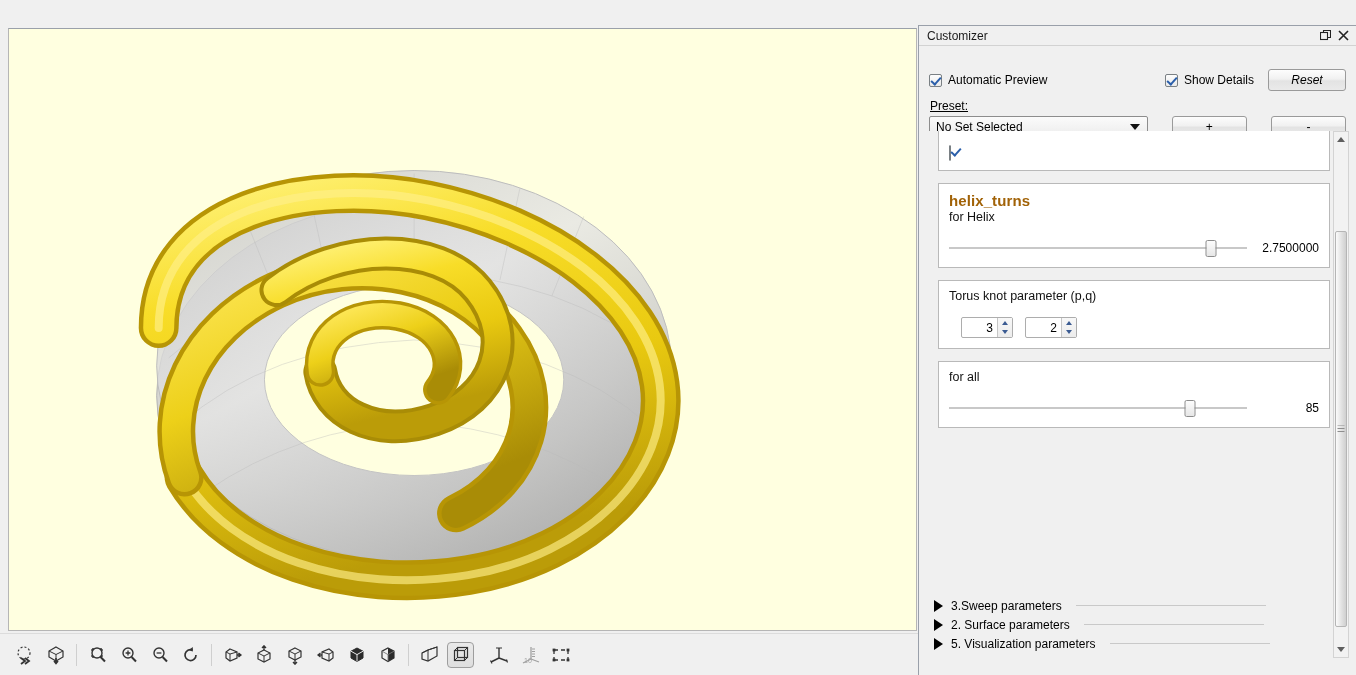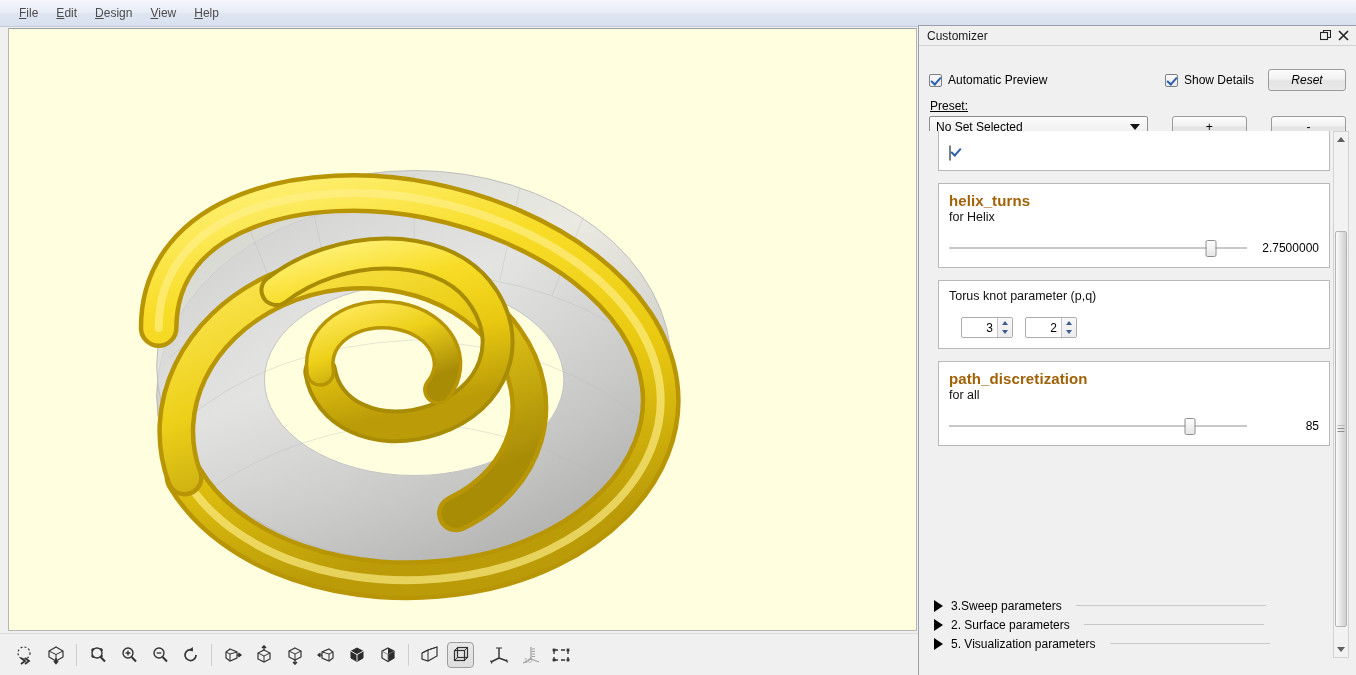--- a/index.html
+++ b/index.html
@@ -245,27 +245,20 @@
   .left-edge {
     position: absolute; left: 0; top: 27px; width: 8px; height: 606px;
     background: #f0f0f0;
   }
 </style>
 </head>
 <body>
 
 <div id="app">
 
-  <div class="menubar">
-    <div class="menu-item"><u>F</u>ile</div>
-    <div class="menu-item"><u>E</u>dit</div>
-    <div class="menu-item"><u>D</u>esign</div>
-    <div class="menu-item"><u>V</u>iew</div>
-    <div class="menu-item"><u>H</u>elp</div>
-  </div>
 
   <div class="left-edge"></div>
 
   <div class="viewport">
     <svg viewBox="0 0 909 603" preserveAspectRatio="none">
       <defs>
         <linearGradient id="gold" x1="0" y1="0" x2="0.3" y2="1">
           <stop offset="0%" stop-color="#fff27a"></stop>
           <stop offset="28%" stop-color="#f8dd28"></stop>
           <stop offset="62%" stop-color="#e9c910"></stop>
@@ -528,21 +521,20 @@
                 </span>
               <span>
                   <i class="tri-dn"></i>
                 </span>
             </div>
           </div>
         </div>
       </div>
 
       <div class="card">
-        <h3>path_discretization</h3>
         <div class="sub">for all</div>
         <div class="slider-row">
           <div class="slider">
             <div class="track"></div>
             <div class="handle" id="path-handle" style="left: 81%;"></div>
           </div>
           <div class="slider-val">85</div>
         </div>
       </div>
 

